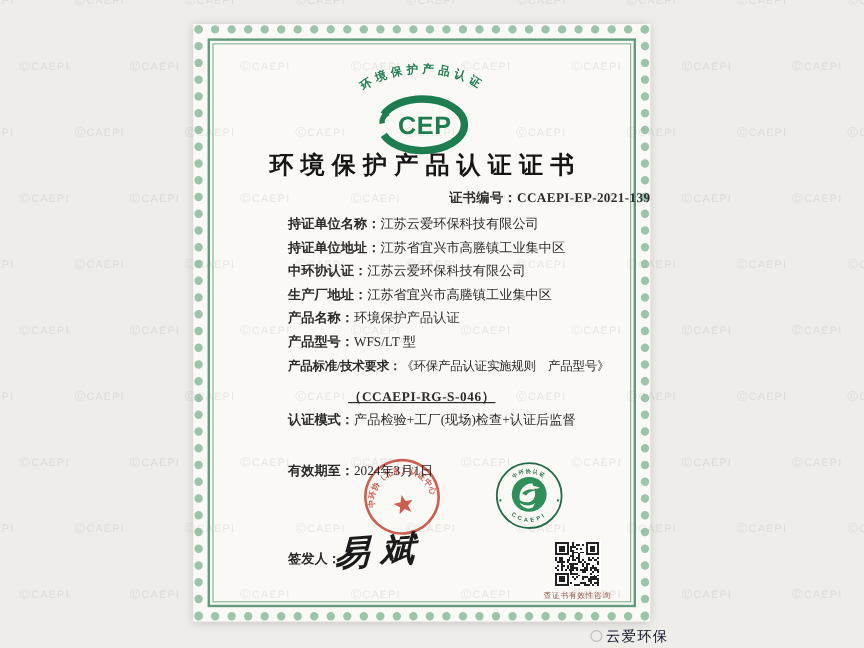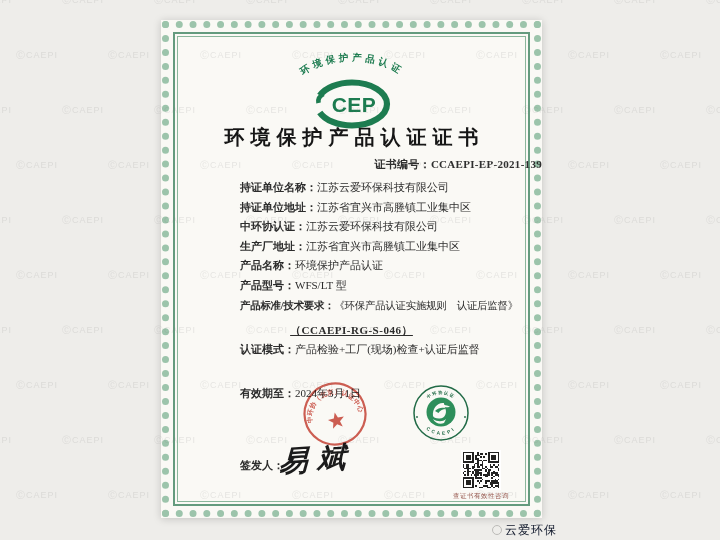--- a/index.html
+++ b/index.html
@@ -81,21 +81,21 @@
         <span>证书编号：</span><span>CCAEPI-EP-2021-139</span>
       </div>
 
       <div class="fields">
         <div class="frow"><span class="lbl">持证单位名称：</span><span class="val">江苏云爱环保科技有限公司</span></div>
         <div class="frow"><span class="lbl">持证单位地址：</span><span class="val">江苏省宜兴市高塍镇工业集中区</span></div>
         <div class="frow"><span class="lbl">中环协认证：</span><span class="val">江苏云爱环保科技有限公司</span></div>
         <div class="frow"><span class="lbl">生产厂地址：</span><span class="val">江苏省宜兴市高塍镇工业集中区</span></div>
         <div class="frow"><span class="lbl">产品名称：</span><span class="val">环境保护产品认证</span></div>
         <div class="frow"><span class="lbl">产品型号：</span><span class="val">WFS/LT 型</span></div>
-        <div class="frow tight"><span class="lbl">产品标准/技术要求：</span><span class="val">《环保产品认证实施规则　认证后监督》</span></div>
+        <div class="frow tight"><span class="lbl">产品标准/技术要求：</span><span class="val">《环保产品认证实施规则　产品型号》</span></div>
       </div>
 
       <div class="stdcode">（CCAEPI-RG-S-046）</div>
 
       <div class="mode">
         <span class="lbl">认证模式：</span><span>产品检验+工厂(现场)检查+认证后监督</span>
       </div>
 
       <div class="dates">
         <div class="drow"><span class="lbl">有效期至：</span><span>2024年3月1日</span></div>

